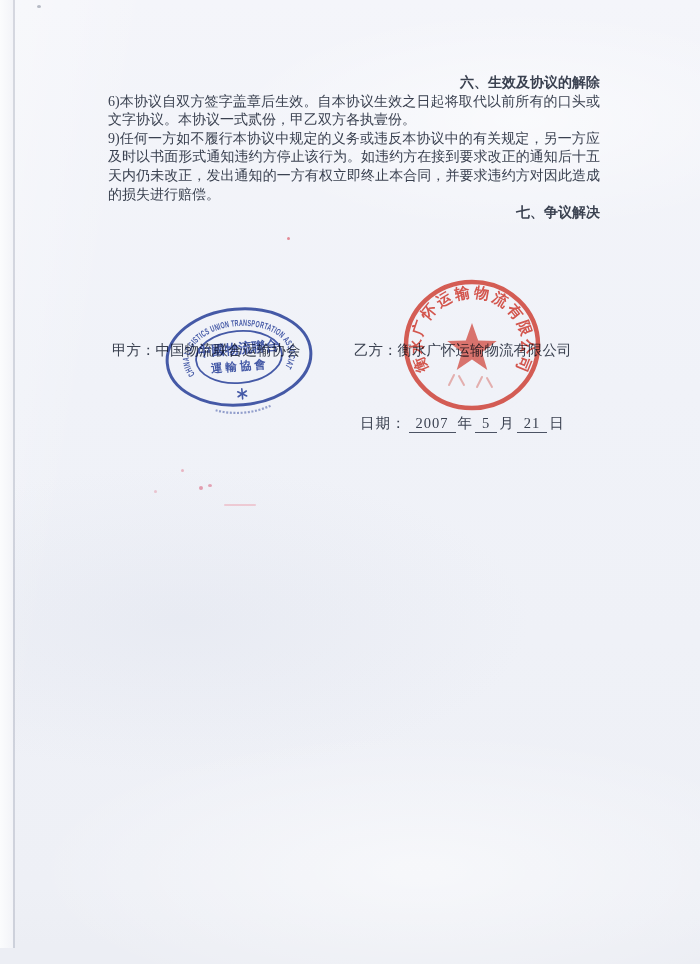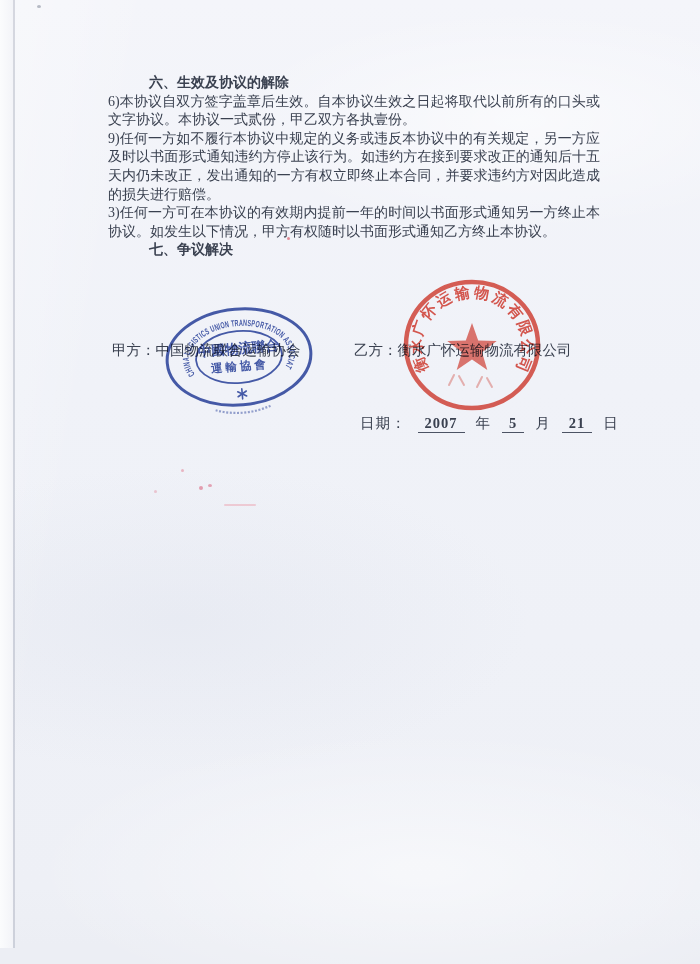--- a/index.html
+++ b/index.html
@@ -15,28 +15,28 @@
       linear-gradient(100deg,rgba(255,255,255,.35) 0%,rgba(255,255,255,0) 18%);}
   .left-white{position:absolute;left:0;top:0;width:13px;height:948px;
     background:linear-gradient(90deg,#fbfcfd,#f3f4f8);}
   .left-line{position:absolute;left:13px;top:0;width:2px;height:948px;background:rgba(150,156,172,.35);}
   .speck{position:absolute;border-radius:50%;}
 
   
   .content{position:absolute;left:108px;top:74px;width:492px;color:#3a4150;
     font-size:14px;line-height:18.6px;text-align:justify;letter-spacing:0;}
   .content p{margin:0;}
-  .content .heading{padding-left:41px;font-weight:bold;text-align:left;}
+  .content .heading{padding-left:41px;font-weight:bold;text-align:right;}
 
   .sigline{position:absolute;color:#3a4150;font-size:14.5px;white-space:nowrap;}
   .party-a{left:112px;top:341px;}
   .party-b{left:354px;top:341px;}
   .date-line{left:360px;top:414px;letter-spacing:1px;}
   .date-line .u{display:inline-block;text-align:center;border-bottom:1.2px solid #4c5364;
-    padding:0 7px;margin:0 11px;font-weight:bold;}
+    padding:0 7px;margin:0 2px;}
 
   
   .stamp{position:absolute;mix-blend-mode:multiply;}
   .stamp-blue{left:155px;top:294px;opacity:.93;filter:blur(.3px);}
   .stamp-blue text{fill:#3b52a5;font-family:"Liberation Sans","DejaVu Sans",sans-serif;}
   .stamp-blue .ring{stroke:#3b52a5;fill:none;}
   .blue-arc-text{font-size:9px;font-weight:bold;letter-spacing:.4px;}
   .blue-center-1{font-size:13.5px;font-weight:bold;}
   .blue-center-2{font-size:11.5px;font-weight:bold;letter-spacing:3px;}
   .micro{stroke:#3b52a5;stroke-width:2.2;fill:none;stroke-dasharray:2 1.6;opacity:.55;}
@@ -52,21 +52,20 @@
 
 <div class="page">
   <div class="texture"></div>
   <div class="left-white"></div>
   <div class="left-line"></div>
 
   <div class="content">
     <p class="heading">六、生效及协议的解除</p>
     <p>6)本协议自双方签字盖章后生效。自本协议生效之日起将取代以前所有的口头或文字协议。本协议一式贰份，甲乙双方各执壹份。</p>
     <p>9)任何一方如不履行本协议中规定的义务或违反本协议中的有关规定，另一方应及时以书面形式通知违约方停止该行为。如违约方在接到要求改正的通知后十五天内仍未改正，发出通知的一方有权立即终止本合同，并要求违约方对因此造成的损失进行赔偿。</p>
-    <p>3)任何一方可在本协议的有效期内提前一年的时间以书面形式通知另一方终止本协议。如发生以下情况，甲方有权随时以书面形式通知乙方终止本协议。</p>
     <p class="heading">七、争议解决</p>
   </div>
 
   <div class="sigline party-b">
     <span>乙方：</span><span>衡水广怀运输物流有限公司</span>
   </div>
   <div class="sigline party-a">
     <span>甲方：</span><span>中国物流联合运输协会</span>
   </div>
   <div class="sigline date-line">

